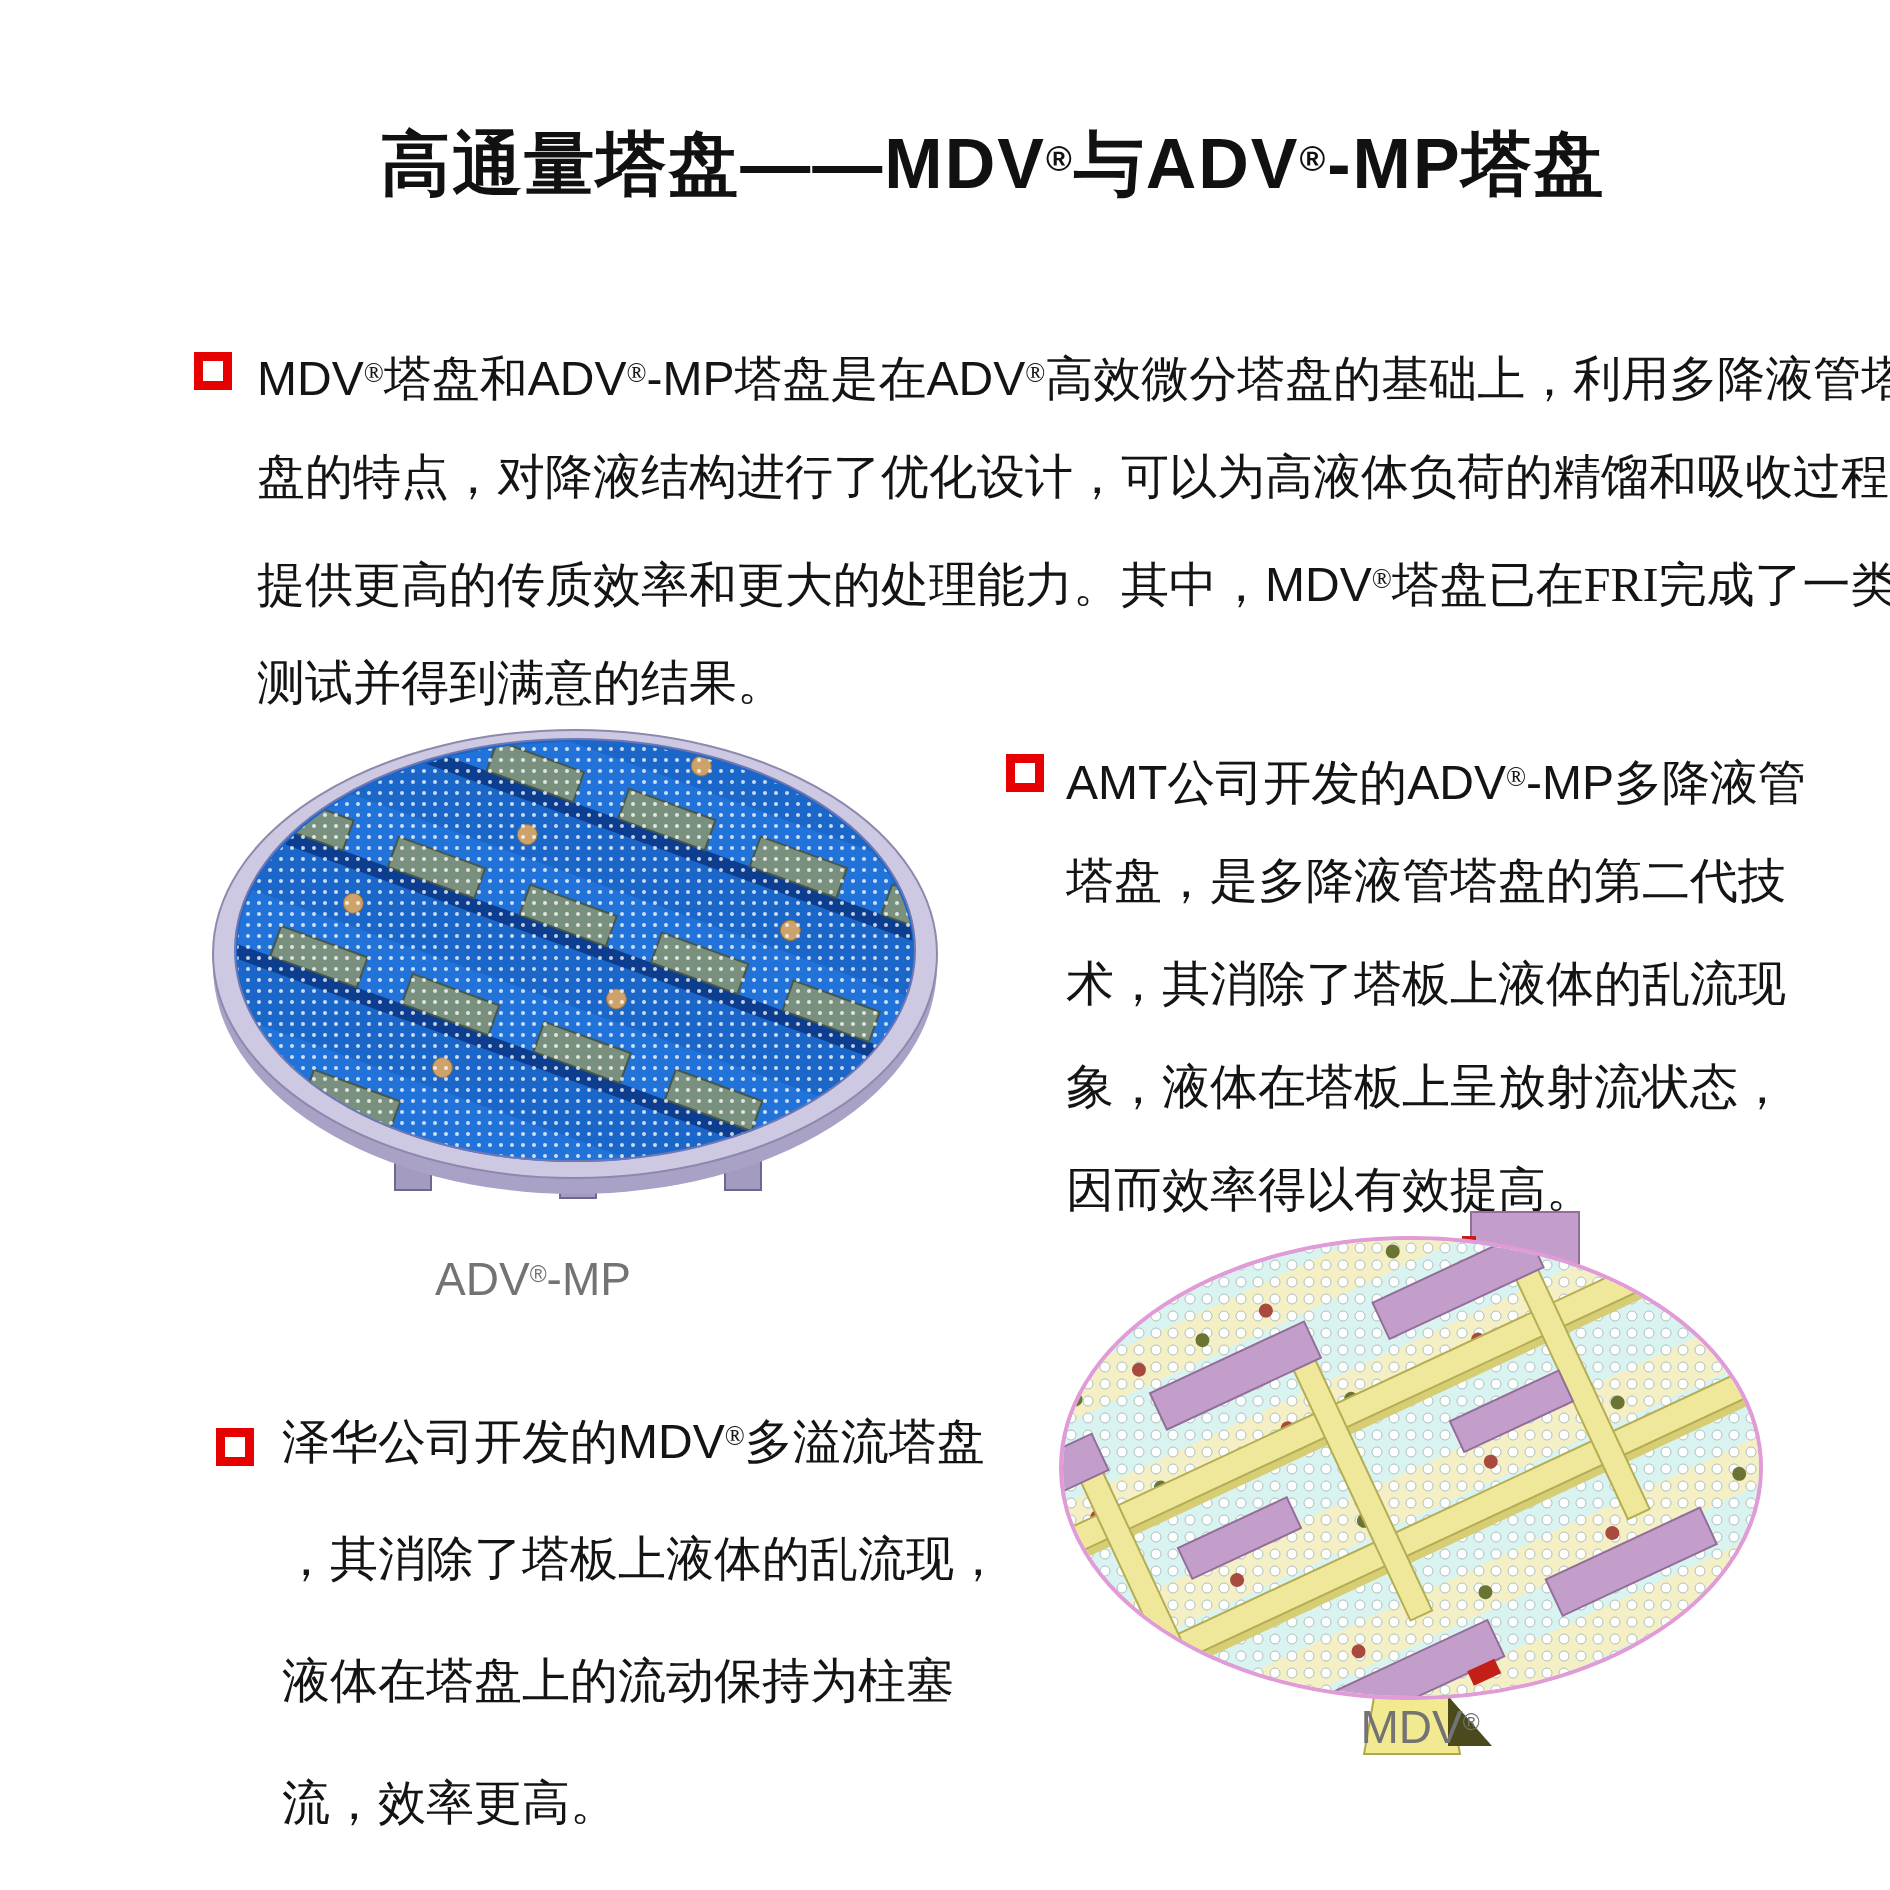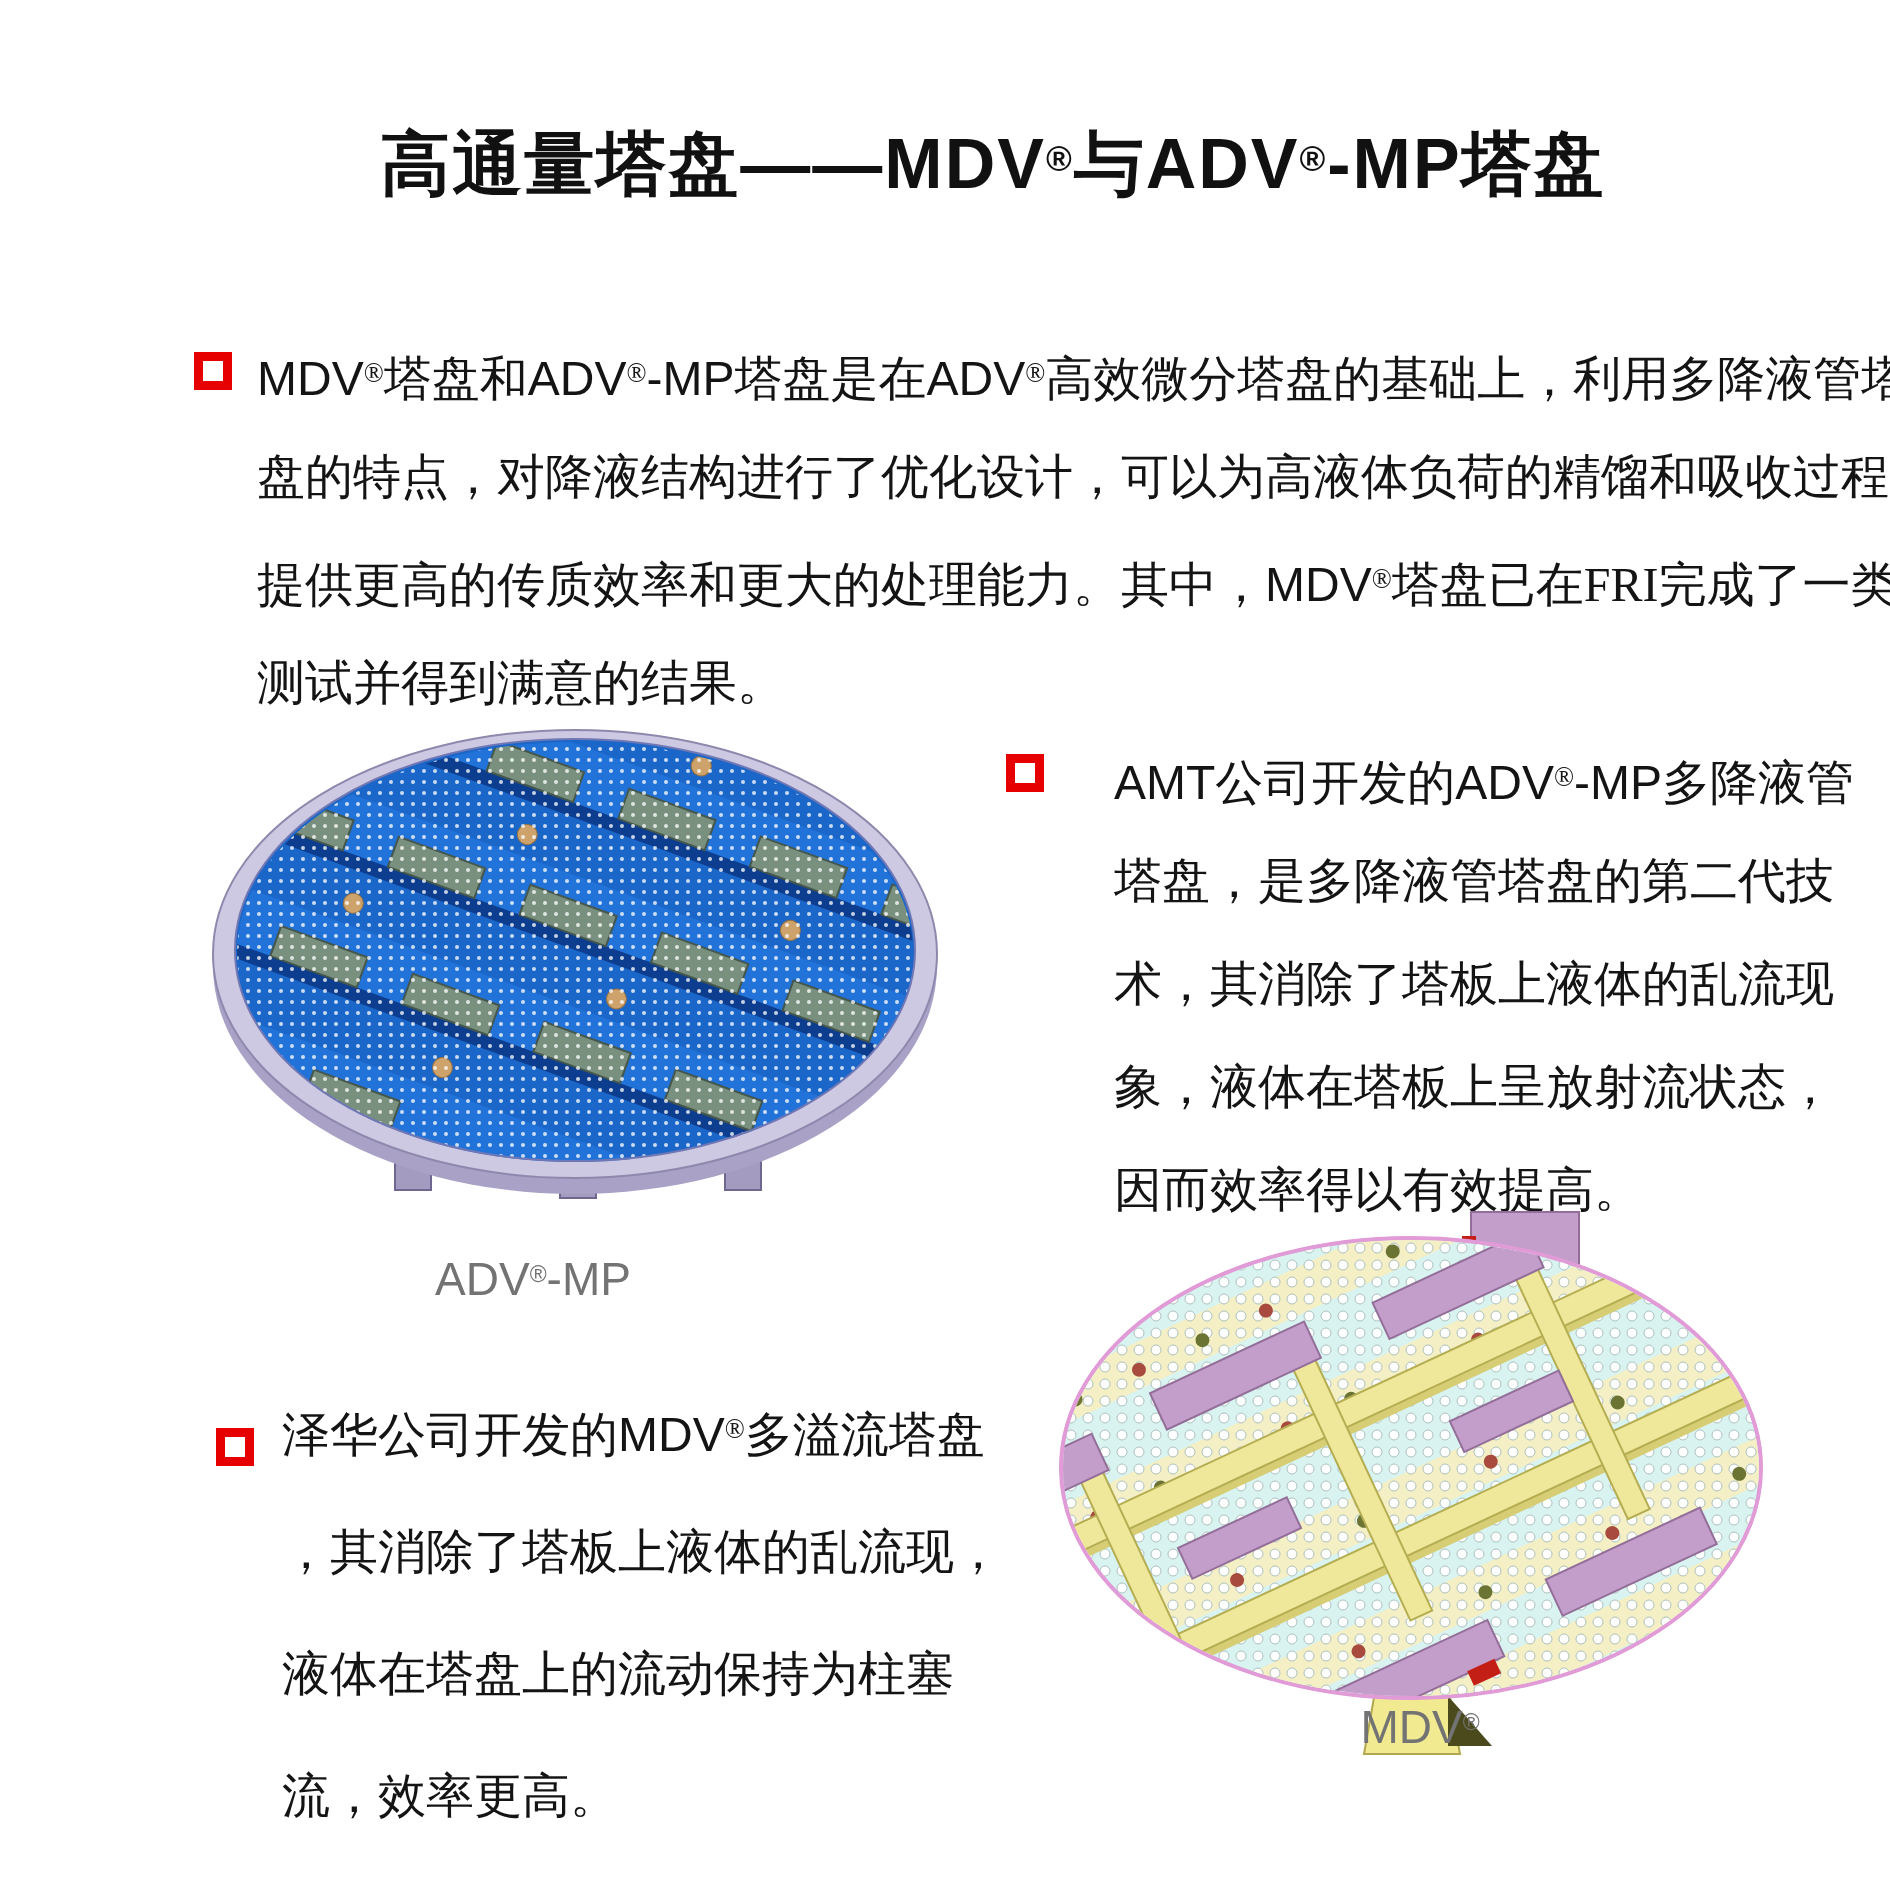--- a/index.html
+++ b/index.html
@@ -6,24 +6,24 @@
   .slide{position:relative;width:1890px;height:1890px;background:#ffffff;overflow:hidden;
          font-family:"Liberation Serif","DejaVu Serif",serif;color:#141414;}
   .title{position:absolute;top:118px;left:0;width:1890px;text-align:center;
          font-family:Liberation Sans, sans-serif;font-weight:bold;
          font-size:70px;letter-spacing:2px;color:#111;padding-left:48px;}
   .title .sup{font-size:0.5em;vertical-align:0.5em;}
   .para{position:absolute;color:#141414;}
   .para .line{font-size:48px;white-space:nowrap;}
   .p1{left:250px;top:322px;width:1520px;margin-left:7px;}
   .p1 .line{height:103px;line-height:103px;}
-  .p2{left:1066px;top:726px;width:740px;margin-left:48px;}
+  .p2{left:1066px;top:726px;width:740px;}
   .p2 .line{height:103px;line-height:103px;}
   .p3{left:282px;top:1392px;width:720px;}
-  .p3 .line{height:122px;line-height:75px;}
+  .p3 .line{height:122px;line-height:89px;}
   .lat{font-family:"Liberation Sans","DejaVu Sans",sans-serif;}
   .sup{font-size:0.55em;vertical-align:0.5em;}
   .bullet{position:absolute;width:20px;height:20px;border:9px solid #e60000;background:#ffffff;}
   .bullet.b1{left:194px;top:352px;}
   .bullet.b2{left:1006px;top:754px;}
   .bullet.b3{left:216px;top:1428px;}
   .cap{position:absolute;font-family:"Liberation Sans","DejaVu Sans",sans-serif;
        font-size:46px;color:#737373;text-align:center;}
   .cap .sup{font-size:0.5em;vertical-align:0.55em;}
   .cap.adv{left:283px;top:1252px;width:500px;}

